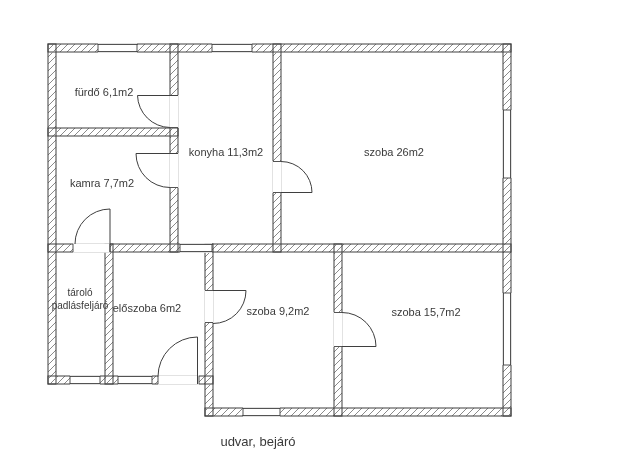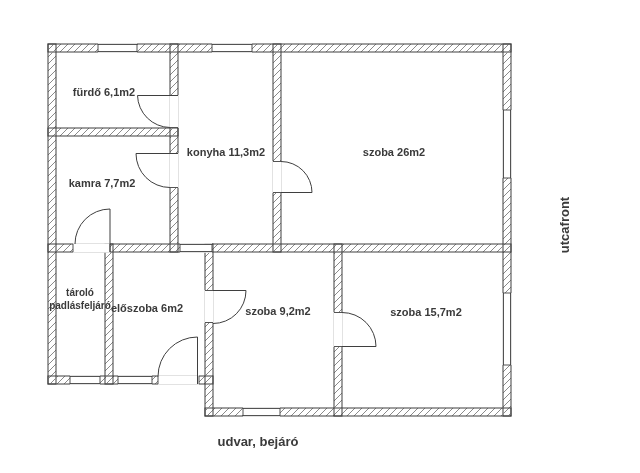--- a/index.html
+++ b/index.html
@@ -2,21 +2,21 @@
 <html style="--line: #3f3f3f; --hatch: #8a8a8a; --text: #3a3a3a; --bg: #ffffff;"><head>
 <meta charset="utf-8">
 <style>
   :root{
     --line:#3f3f3f;
     --hatch:#8a8a8a;
     --text:#3a3a3a;
     --bg:#ffffff;
   }
   html,body{margin:0;padding:0;background:var(--bg);}
-  .page{width:640px;height:473px;background:var(--bg);position:relative;overflow:hidden;font-weight:bold;}
+  .page{width:512px;height:473px;background:var(--bg);position:relative;overflow:hidden;}
   svg{display:block;}
   .wall{fill:url(#hatchPat);stroke:var(--line);stroke-width:1;}
   .gap{fill:var(--bg);stroke:none;}
   .thin{stroke:var(--line);stroke-width:0.9;fill:none;}
   .leaf{stroke:var(--line);stroke-width:1;fill:none;}
   .arc{stroke:var(--line);stroke-width:1;fill:none;}
   .hatchline{stroke:var(--hatch);stroke-width:1;fill:none;}
   .lbl{fill:var(--text);font-family:"Liberation Sans","DejaVu Sans",sans-serif;font-size:11px;text-anchor:middle;}
   .lbl-small{font-size:10px;}
   .lbl-big{font-size:13px;}

